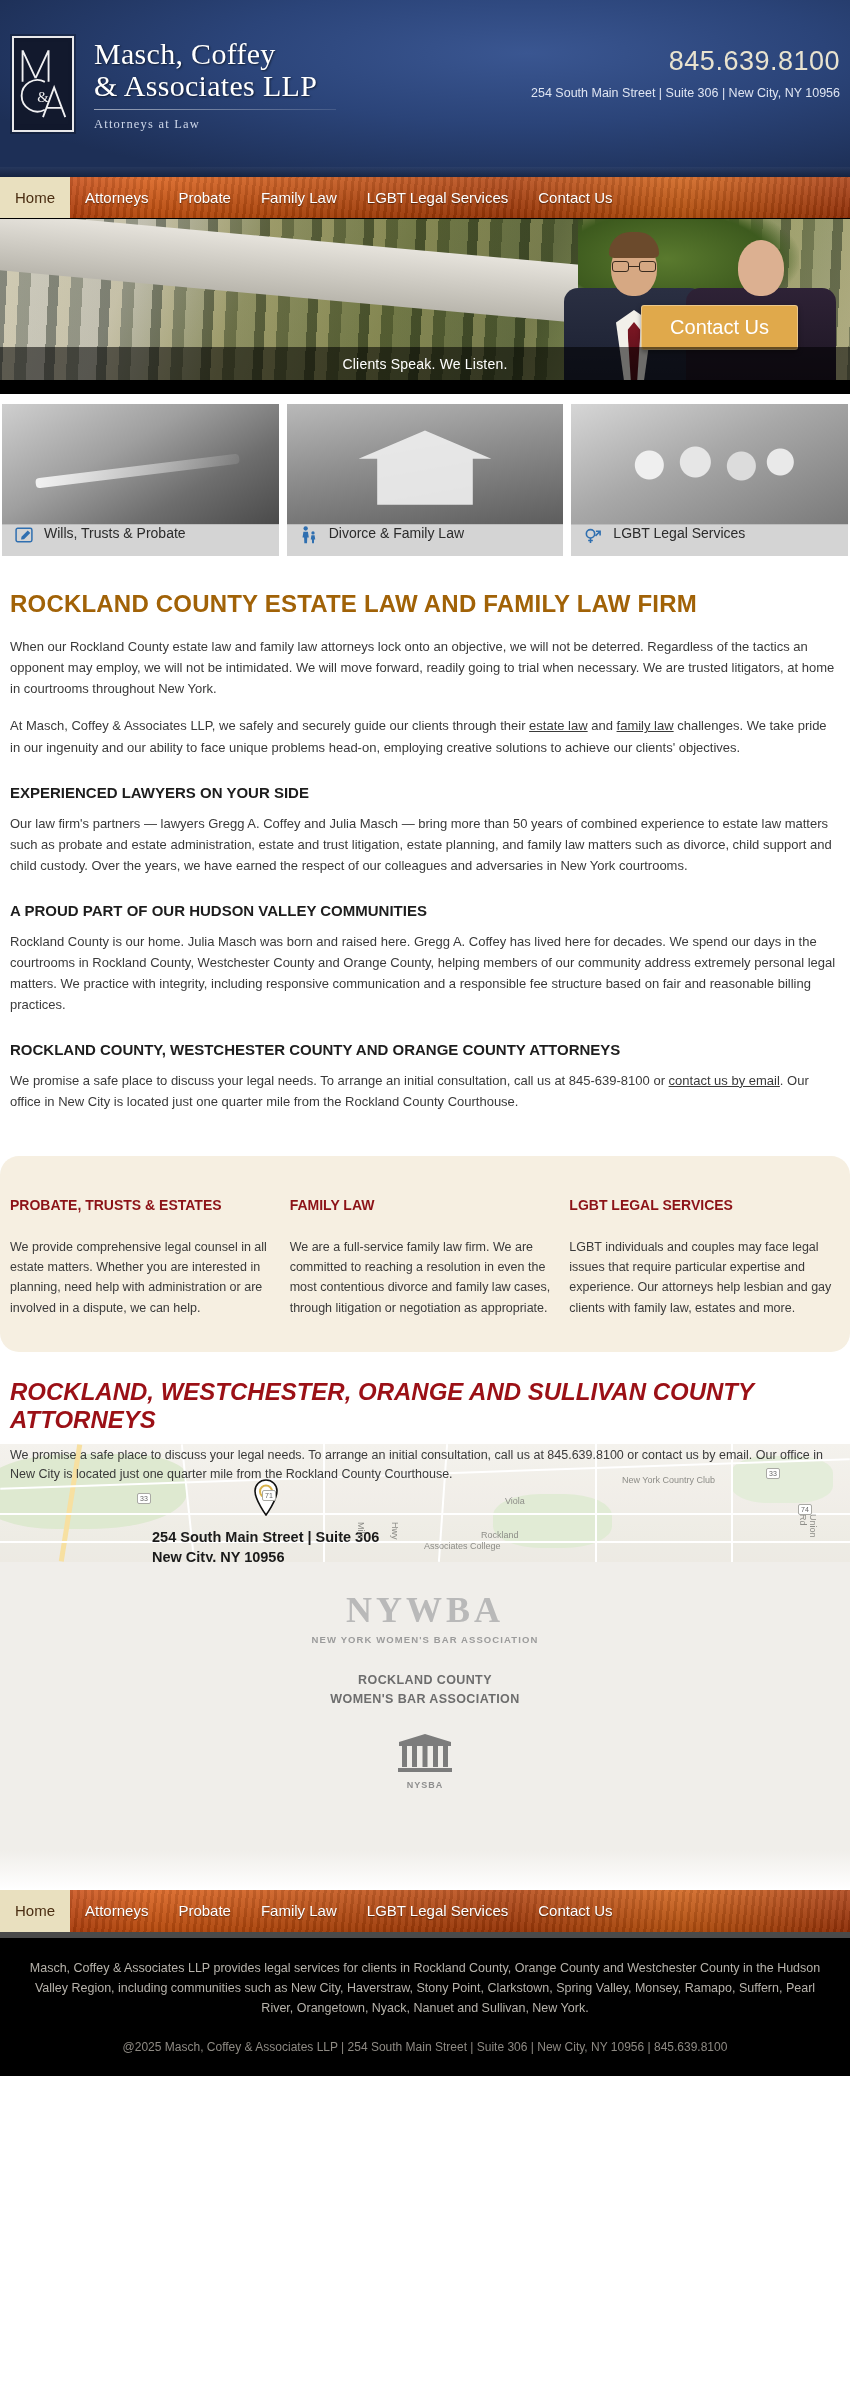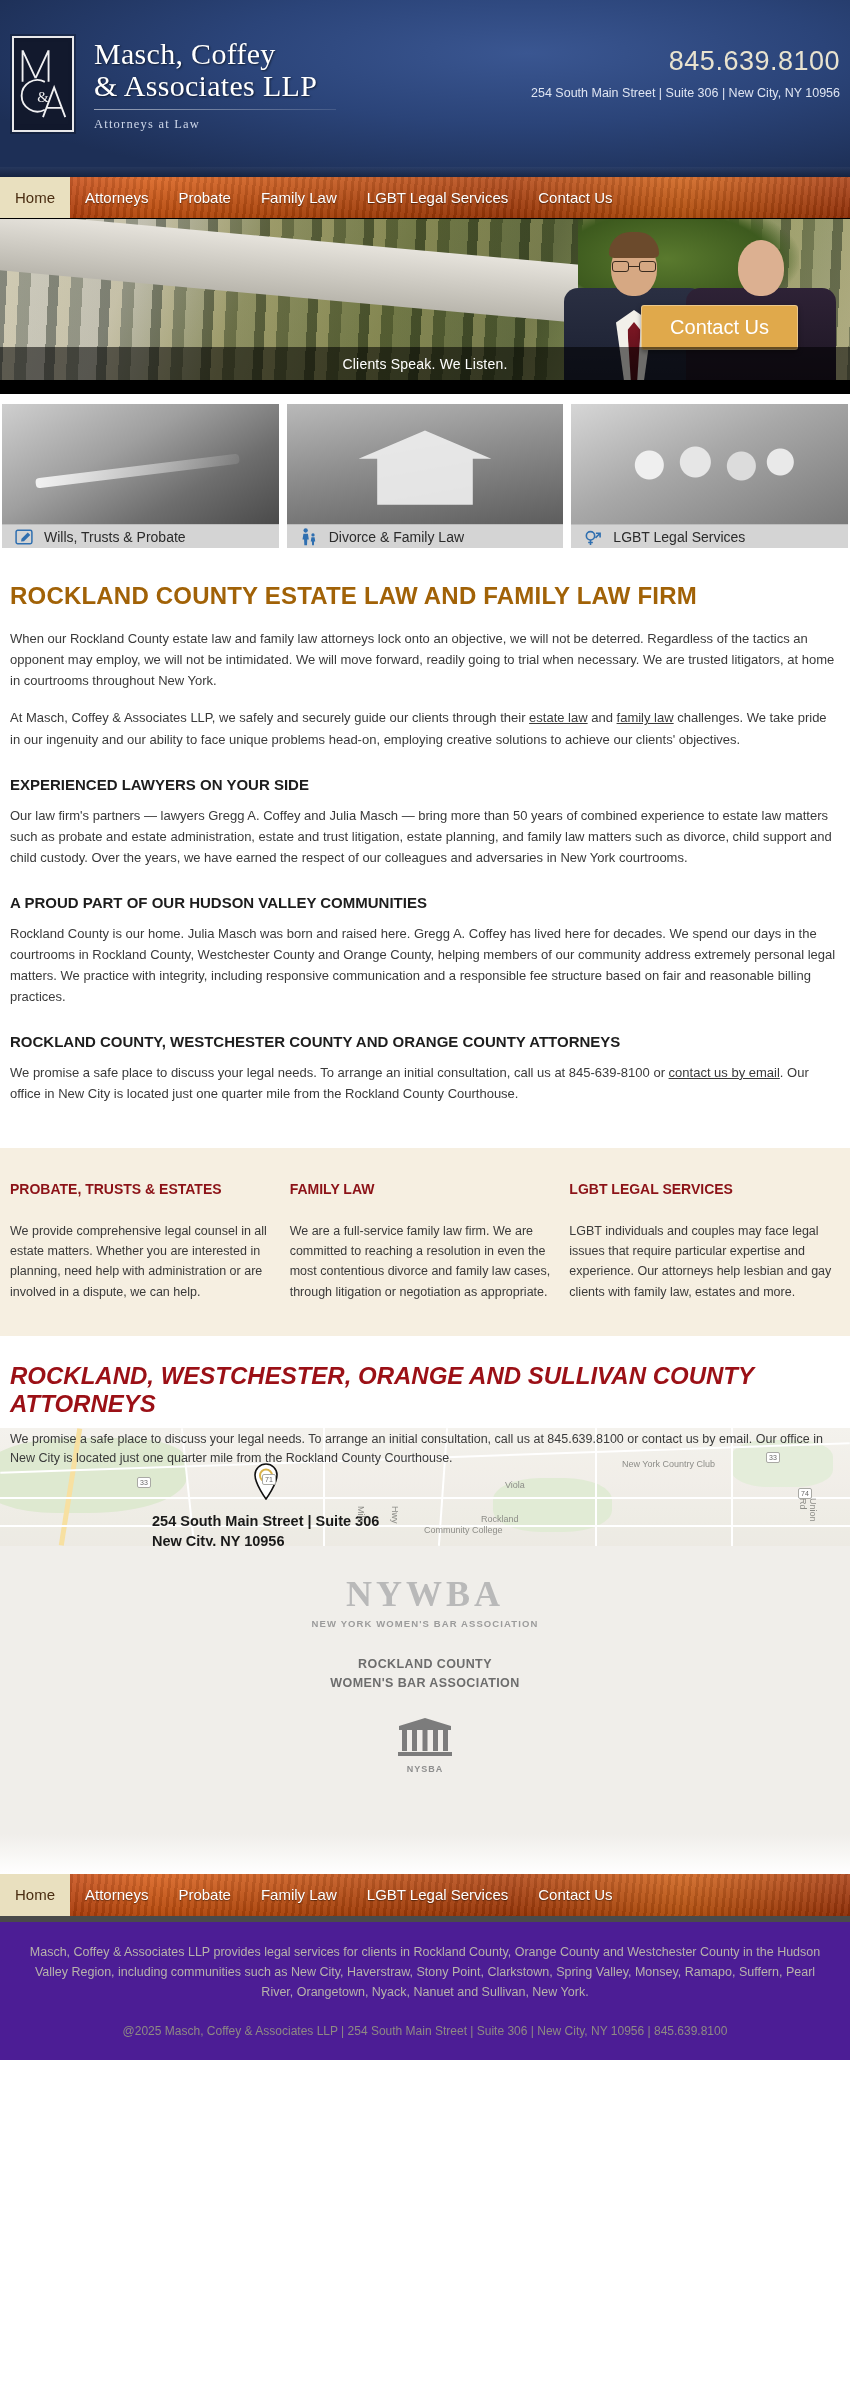--- a/index.html
+++ b/index.html
@@ -152,38 +152,38 @@
   }
   .c3 .card-img:after{
     content:""; position:absolute; left:18%; top:30%; width:64%; height:42%;
     background:
       radial-gradient(circle at 16% 50%, #efefef 0 14px, transparent 15px),
       radial-gradient(circle at 42% 44%, #e6e6e6 0 15px, transparent 16px),
       radial-gradient(circle at 68% 52%, #dcdcdc 0 14px, transparent 15px),
       radial-gradient(circle at 90% 44%, #e9e9e9 0 13px, transparent 14px);
   }
   .card-bar{
-    height:24px; background:#d4d4d4; display:flex; align-items:center; gap:10px;
+    height:32px; background:#d4d4d4; display:flex; align-items:flex-start; gap:10px;
     padding:0 12px; border-top:1px solid #bdbdbd;
   }
   .card-bar .ic{ width:20px; height:20px; color:#2f6fb0; flex:none; }
   .card-bar span{ font-size:14px; color:#2b2b2b; }
 
   
   .main{ padding:34px 10px 28px 10px; }
   h1.sec{
     color:#a16207; font-size:24px; font-weight:bold; letter-spacing:0.2px;
     margin-bottom:18px; line-height:1.18;
   }
   h2.sub{ color:#1d1d1d; font-size:15px; font-weight:bold; margin:26px 0 12px; }
   p.body{ font-size:13px; line-height:1.62; color:#3a3a3a; margin-bottom:16px; }
   p.body a{ color:#3a3a3a; text-decoration:underline; }
 
   
-  .tricol{ background:#f6efe1; padding:32px 10px 34px; display:flex; gap:9px; }
+  .tricol{ background:#f6efe1; padding:40px 10px 34px; display:flex; gap:9px;border-radius:19px; }
   .tricol .col{ flex:1; }
   .tricol h3{ color:#8c1217; font-size:14px; font-weight:bold; margin-bottom:22px; line-height:1.35; }
   .tricol p{ font-size:12.5px; line-height:1.62; color:#3a3a3a; }
 
   
   .maphead{ padding:26px 10px 10px; }
   .maphead h1{ color:#9b1016; font-size:24px; font-weight:bold; line-height:1.18;font-style:italic; }
   .mapwrap{ position:relative; height:118px; overflow:hidden; background:#eceae3; }
   .map-bg{
     position:absolute; inset:0;
@@ -220,21 +220,21 @@
 
   
   .fnav{
     height:42px; display:flex; align-items:stretch; position:relative;
     background:
       linear-gradient(180deg, rgba(255,255,255,0.13), rgba(0,0,0,0.16)),
       repeating-linear-gradient(96deg, rgba(0,0,0,0.10) 0 3px, rgba(255,255,255,0.05) 3px 7px),
       linear-gradient(90deg,#b8380a 0%, #d8560d 18%, #c24a09 38%, #b03c06 60%, #cf5a0e 80%, #a93606 100%);
   }
   .fnav:after{ content:""; position:absolute; left:0; right:0; bottom:-6px; height:6px; background:#4a4a4a; }
-  .footer{ background:#4c1d95; padding:26px 22px 22px; text-align:center; }
+  .footer{ background:#000000; padding:26px 22px 22px; text-align:center; }
   .ftext{ font-size:12.5px; color:#b7b3ab; line-height:1.62; }
   .fcopy{ font-size:12px; color:#8e8a83; margin-top:22px; }
 </style>
 </head>
 <body>
 
 <div class="page">
 
   <div class="header">
     <div class="logo-wrap">
@@ -403,21 +403,21 @@
           <path d="M14 37 C14 37 3 22 3 13 A11 11 0 0 1 25 13 C25 22 14 37 14 37Z" fill="#fff"></path>
           <circle cx="14" cy="13.5" r="6" fill="none" stroke="#d9b24a" stroke-width="2"></circle>
         </svg>
       </span>
       <span class="t">254 South Main Street | Suite 306
 New City, NY 10956</span>
     </div>
     <div class="mlab" style="left:622px;top:31px;">New York Country Club</div>
     <div class="mlab" style="left:505px;top:52px;">Viola</div>
     <div class="mlab" style="left:481px;top:86px;">Rockland</div>
-    <div class="mlab" style="left:424px;top:97px;">Community College</div>
+    <div class="mlab" style="left:424px;top:97px;">Associates College</div>
     <div class="mlab" style="left:818px;top:70px;transform:rotate(90deg);transform-origin:left top;">Union Rd</div>
     <div class="mlab" style="left:366px;top:78px;transform:rotate(90deg);transform-origin:left top;">Mile</div>
     <div class="mlab" style="left:400px;top:78px;transform:rotate(90deg);transform-origin:left top;">Hwy</div>
     <div class="mshield" style="left:262px;top:46px;">71</div>
     <div class="mshield" style="left:798px;top:60px;">74</div>
     <div class="mshield" style="left:766px;top:24px;">33</div>
     <div class="mshield" style="left:137px;top:49px;">33</div>
   </div>
 
   <div class="badges">

